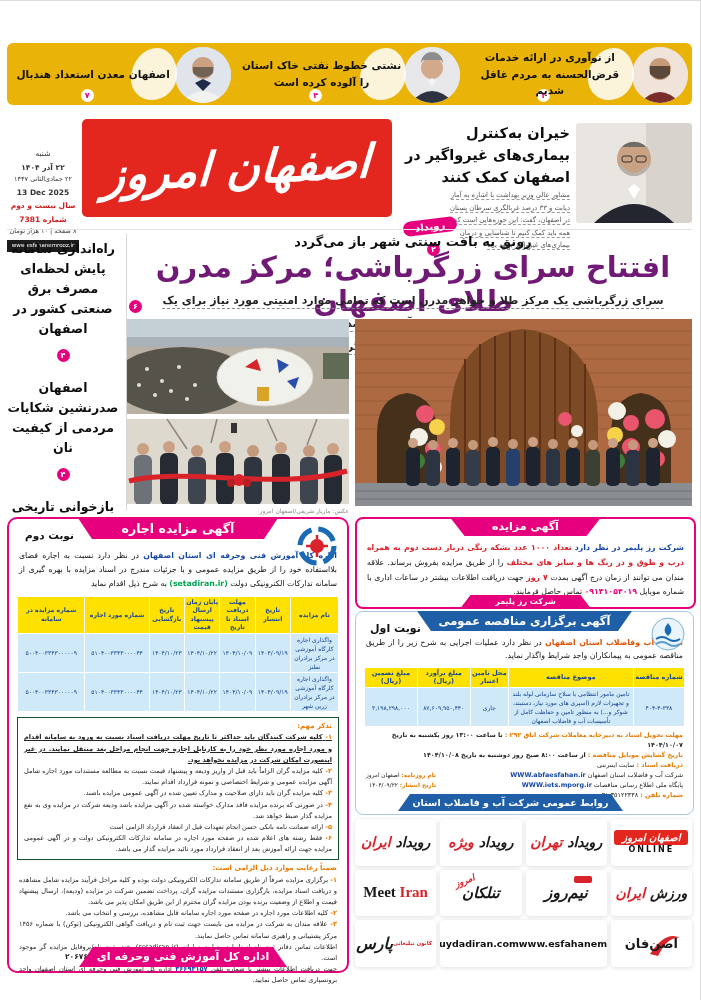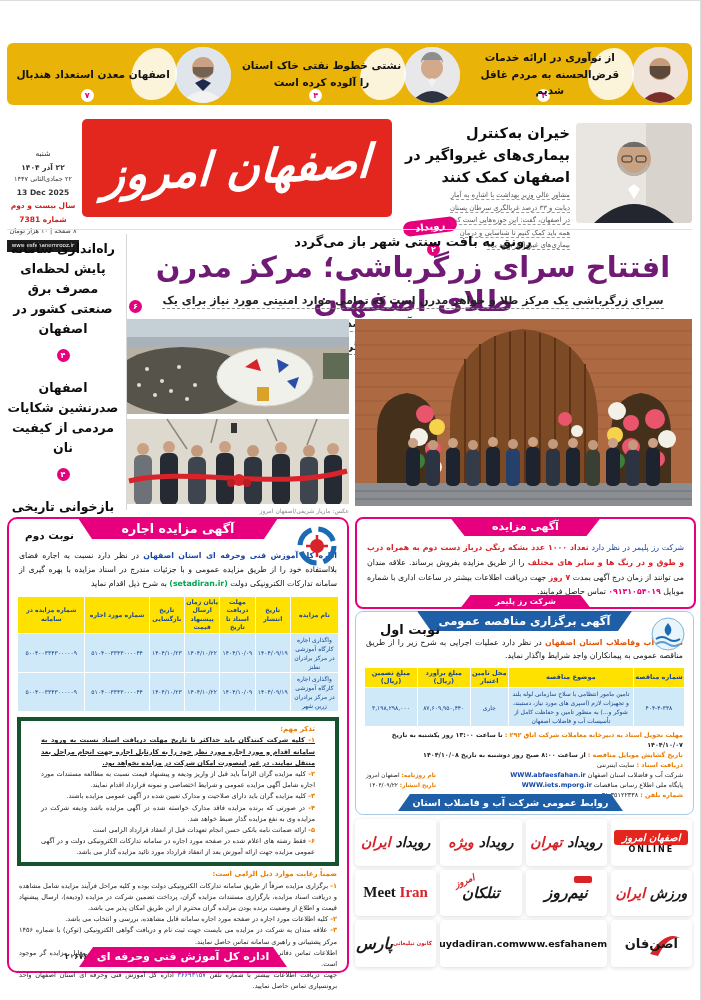--- a/index.html
+++ b/index.html
@@ -56,39 +56,39 @@
   .rental .banner{width:200px;height:21px;font-size:12.5px;line-height:21px;}
   .rental-logo{position:absolute;right:10px;top:7px;}
   .rental .turn{left:16px;}
   .rental-intro{margin:30px 10px 0 10px;font-size:7.8px;line-height:1.8;text-align:justify;color:#111;}
   .org-blue{color:#1547a8;font-weight:bold;}
   .site-green{color:#00a651;font-weight:bold;direction:ltr;unicode-bidi:embed;}
   .rental-table{margin:5px 8px 0 8px;width:calc(100% - 16px);}
   .rental-table th{font-size:6.2px;}
   .rental-table td{font-size:6px;}
   .rental-table td.name{text-align:center;font-size:6px;}
-  .notesbox{border:4px solid #14532d;margin:5px 8px 0 8px;padding:3px 20px;font-size:6.6px;line-height:1.7;text-align:justify;color:#222;}
+  .notesbox{border:1px solid #14532d;margin:5px 8px 0 8px;padding:3px 6px;font-size:6.6px;line-height:1.7;text-align:justify;color:#222;}
   .ntitle{color:#e87b00;font-weight:bold;font-size:7px;}
   .nnum{color:#e87b00;font-weight:bold;}
   .nu{font-weight:bold;text-decoration:underline;}
   .notes2{margin:3px 10px 0 10px;font-size:6.6px;line-height:1.7;text-align:justify;color:#222;}
-  .blue-b{color:#1547a8;font-weight:normal;}
+  .blue-b{color:#1547a8;font-weight:bold;}
   .red-b{color:#d8232a;font-weight:bold;}
   .malef{position:absolute;left:12px;bottom:10px;font-size:7.5px;font-weight:bold;color:#222;padding-left:44px;}
   .rental-footer{position:absolute;bottom:4px;left:70px;right:60px;background:#e6007e;color:#fff;font-size:11px;font-weight:bold;text-align:center;height:20px;line-height:20px;clip-path:polygon(14px 0,calc(100% - 14px) 0,100% 100%,0 100%);}
   
   .rose{position:absolute;left:356px;width:337px;top:516px;height:88px;border:2px solid #e6007e;border-radius:8px;background:#fff;}
   .rose .banner{width:150px;height:18px;font-size:11px;line-height:18px;}
   .rose-body{margin:22px 10px 0 10px;font-size:7.8px;line-height:1.9;text-align:justify;color:#111;}
   .rose-footer{position:absolute;bottom:-1px;left:50%;transform:translateX(-50%);background:#e6007e;color:#fff;font-size:8px;font-weight:bold;width:130px;text-align:center;height:13px;line-height:13px;clip-path:polygon(10px 0,calc(100% - 10px) 0,100% 100%,0 100%);}
   .pink-b{color:#e6007e;font-weight:bold;}
   
   .tender{position:absolute;left:356px;width:337px;top:610px;height:202px;border:1px solid #a9c9e6;border-radius:8px;background:#fff;}
   .tender .banner{width:215px;height:20px;font-size:11.5px;line-height:20px;}
-  .tender .turn{left:24px;font-size:13px;}
+  .tender .turn{left:14px;font-size:11px;}
   .abfa-logo{position:absolute;right:8px;top:5px;}
   .tender-intro{margin:24px 10px 0 10px;font-size:7.8px;line-height:1.7;text-align:justify;color:#111;}
   .org-red{color:#e05206;font-weight:bold;}
   .tender-table{margin:4px 8px 0 8px;width:calc(100% - 16px);}
   .tender-table th{font-size:6.6px;}
   .tender-table td{font-size:6px;}
   .tfoot{margin:4px 10px 0 12px;font-size:6.4px;line-height:1.55;color:#222;}
   .olabel{color:#e87b00;font-weight:bold;}
   .url{color:#1547a8;font-weight:bold;direction:ltr;unicode-bidi:embed;}
   .bold{font-weight:bold;}

